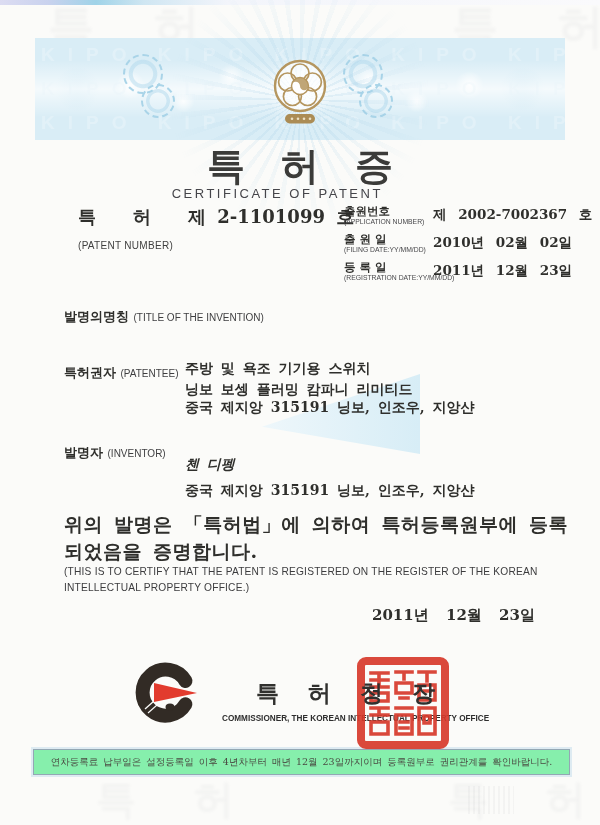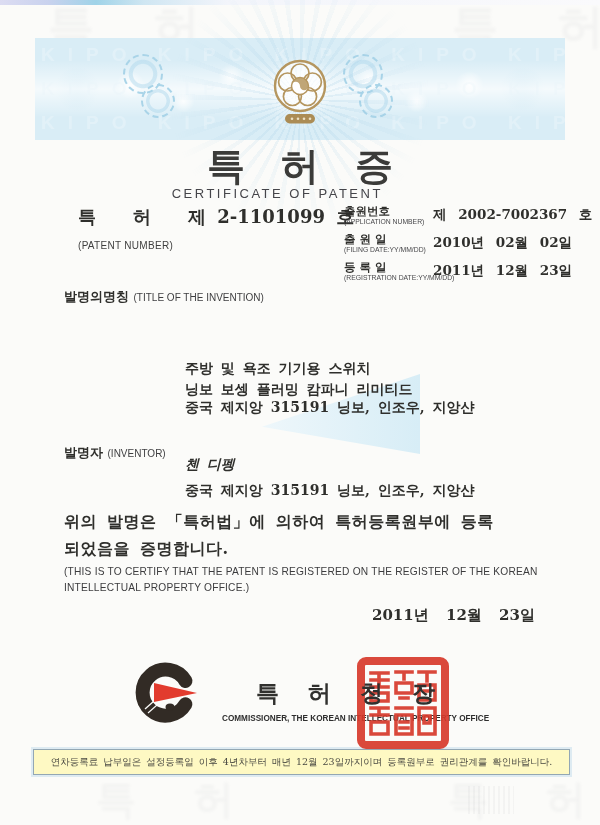--- a/index.html
+++ b/index.html
@@ -83,49 +83,49 @@
 
   
   .tri-watermark{left:262px;top:374px;width:158px;height:80px;
     background:linear-gradient(90deg,#eef7fb,#d7edf6);
     clip-path:polygon(0% 66%,100% 0%,100% 100%);}
 
   
   .sec-label{font-size:13px;font-weight:bold;white-space:nowrap;}
   .sec-label .en{font-family:"Liberation Sans","DejaVu Sans",sans-serif;
     font-size:10px;font-weight:normal;color:#3e3e40;}
-  .s1{left:64px;top:288px;} .s2{left:64px;top:364px;} .s3{left:64px;top:444px;}
+  .s1{left:64px;top:308px;} .s2{left:64px;top:364px;} .s3{left:64px;top:444px;}
   .sec-line{font-size:14px;font-weight:bold;white-space:nowrap;word-spacing:3px;}
   .l1{left:185px;top:316px;margin-top:44px;}
   .l2a{left:185px;top:381px;} .l2b{left:185px;top:399px;}
   .l3a{left:185px;top:456px;font-style:italic;} .l3b{left:185px;top:482px;}
 
   
-  .dec-ko{font-size:16px;font-weight:bold;white-space:nowrap;word-spacing:4px;letter-spacing:.5px;text-align:right;}
+  .dec-ko{font-size:19px;font-weight:bold;white-space:nowrap;word-spacing:4px;letter-spacing:.5px;text-align:right;}
   .dk1{left:64px;top:512px;} .dk2{left:64px;top:539px;}
   .dec-en{font-family:"Liberation Sans","DejaVu Sans",sans-serif;font-size:10.2px;
     color:#3c3c3e;white-space:nowrap;letter-spacing:.2px;}
   .de1{left:64px;top:566px;} .de2{left:64px;top:582px;}
 
   .issue-date{left:372px;top:606px;font-size:15px;font-weight:bold;word-spacing:12px;white-space:nowrap;}
 
   
   .kipo-logo{left:133px;top:656px;}
   .issuer-ko{left:220px;top:678px;z-index:4;
     font-family:"DejaVu Sans","Liberation Sans",sans-serif;font-weight:bold;
     font-size:23px;letter-spacing:29px;color:#30302e;white-space:nowrap;margin-left:36px;}
   .issuer-en{left:222px;top:714px;z-index:1;
     font-family:"Liberation Sans","DejaVu Sans",sans-serif;font-weight:bold;
     font-size:8.2px;color:#2e2e2e;white-space:nowrap;}
   .seal{left:356px;top:656px;z-index:3;}
 
   
   .footer-box{left:33px;top:749px;width:535px;height:24px;
     border:1px solid #93a7b4;box-shadow:0 0 0 2px rgba(187,214,233,.45);
-    display:flex;align-items:center;justify-content:center;background:#fef9c3;}
+    display:flex;align-items:center;justify-content:center;background:#86efac;}
   .footer-text{font-size:9.5px;color:#4a4a42;white-space:nowrap;word-spacing:2px;}
 
   .smudge{left:468px;top:786px;width:46px;height:28px;opacity:.5;
     background:repeating-linear-gradient(90deg,rgba(100,100,110,.1) 0 2px,transparent 2px 5px);}
 </style>
 </head>
 <body>
 
 <div class="page">
 
@@ -199,20 +199,24 @@
   </div>
 
   <div class="abs tri-watermark"></div>
 
   <div class="abs sec-label s1">
     <span>발명의명칭</span>
     <span class="en">(TITLE OF THE INVENTION)</span>
   </div>
   <div class="abs sec-line l1">주방 및 욕조 기기용 스위치</div>
 
+  <div class="abs sec-label s2">
+    <span>특허권자</span>
+    <span class="en">(PATENTEE)</span>
+  </div>
   <div class="abs sec-line l2a">닝보 보셍 플러밍 캄파니 리미티드</div>
   <div class="abs sec-line l2b">중국 제지앙 315191 닝보, 인조우, 지앙샨</div>
 
   <div class="abs sec-label s3">
     <span>발명자</span>
     <span class="en">(INVENTOR)</span>
   </div>
   <div class="abs sec-line l3a">첸 디펭</div>
   <div class="abs sec-line l3b">중국 제지앙 315191 닝보, 인조우, 지앙샨</div>
 

